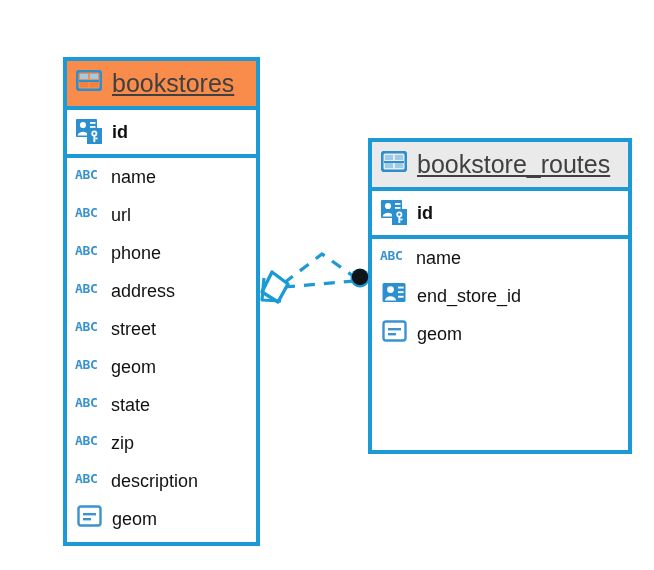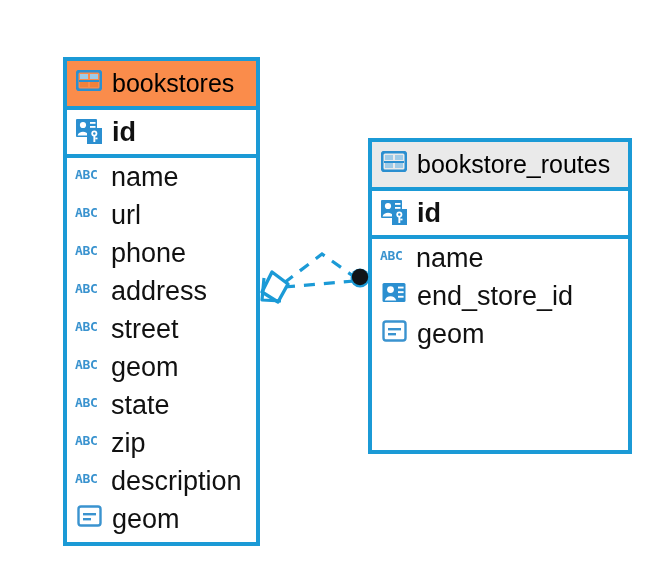--- a/index.html
+++ b/index.html
@@ -47,40 +47,41 @@
     box-sizing: border-box;
     height: 49px;
     padding: 0 6px 0 8px;
     border-bottom: 4px solid #1b9ad6;
   }
   .entity-header.orange { background: #fa8c4b; }
   .entity-header.grey   { background: #eaeaea; }
 
   .entity-title {
     font-size: 25px;
-    color: #000000;
+    color: #404040;
     line-height: 1;
     margin-left: 9px;
     white-space: nowrap;
+    text-decoration: underline;
   }
 
   
   .col-row {
     display: flex;
     align-items: center;
     box-sizing: border-box;
     height: 38px;
     padding: 0 6px 0 8px;
   }
   .col-row.pk {
     border-bottom: 4px solid #1b9ad6;
     height: 48px;
   }
   .col-label {
-    font-size: 27px;
+    font-size: 18px;
     color: #111111;
     line-height: 1;
     margin-left: 9px;
     white-space: nowrap;
   }
   .col-row.pk .col-label {
     font-weight: bold;
   }
 
   .icon-slot {

